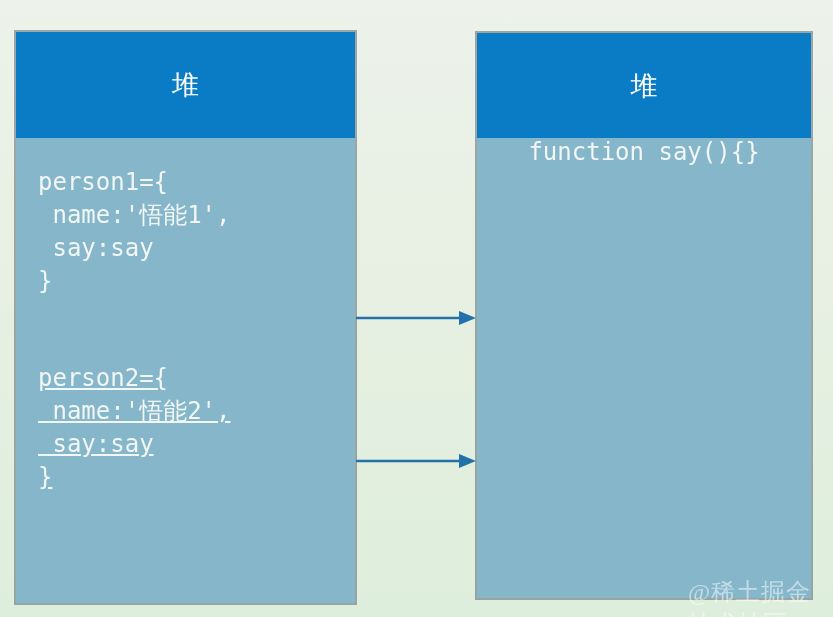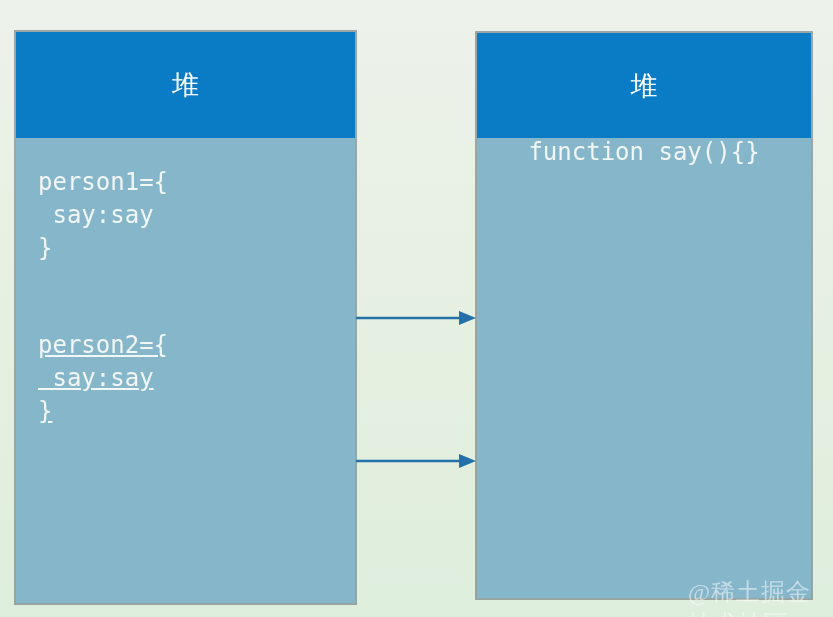--- a/index.html
+++ b/index.html
@@ -80,25 +80,27 @@
 </head>
 <body>
 
 <div class="canvas">
 
   <div class="heap-box left">
     <div class="box-header">堆</div>
     <div class="box-body">
       <div class="code-block first">
         <div class="code-line">person1={</div>
+        <div class="code-line"> name:'悟能1',</div>
         <div class="code-line"> say:say</div>
         <div class="code-line">}</div>
       </div>
       <div class="code-block second">
         <div class="code-line">person2={</div>
+        <div class="code-line"> name:'悟能2',</div>
         <div class="code-line"> say:say</div>
         <div class="code-line">}</div>
       </div>
     </div>
   </div>
 
   <svg class="ref-arrow a1" width="121" height="16">
     <line x1="0" y1="8" x2="106" y2="8" stroke="var(--arrow)" stroke-width="2.5"></line>
     <polygon points="103,1 120,8 103,15" fill="var(--arrow)"></polygon>
   </svg>

